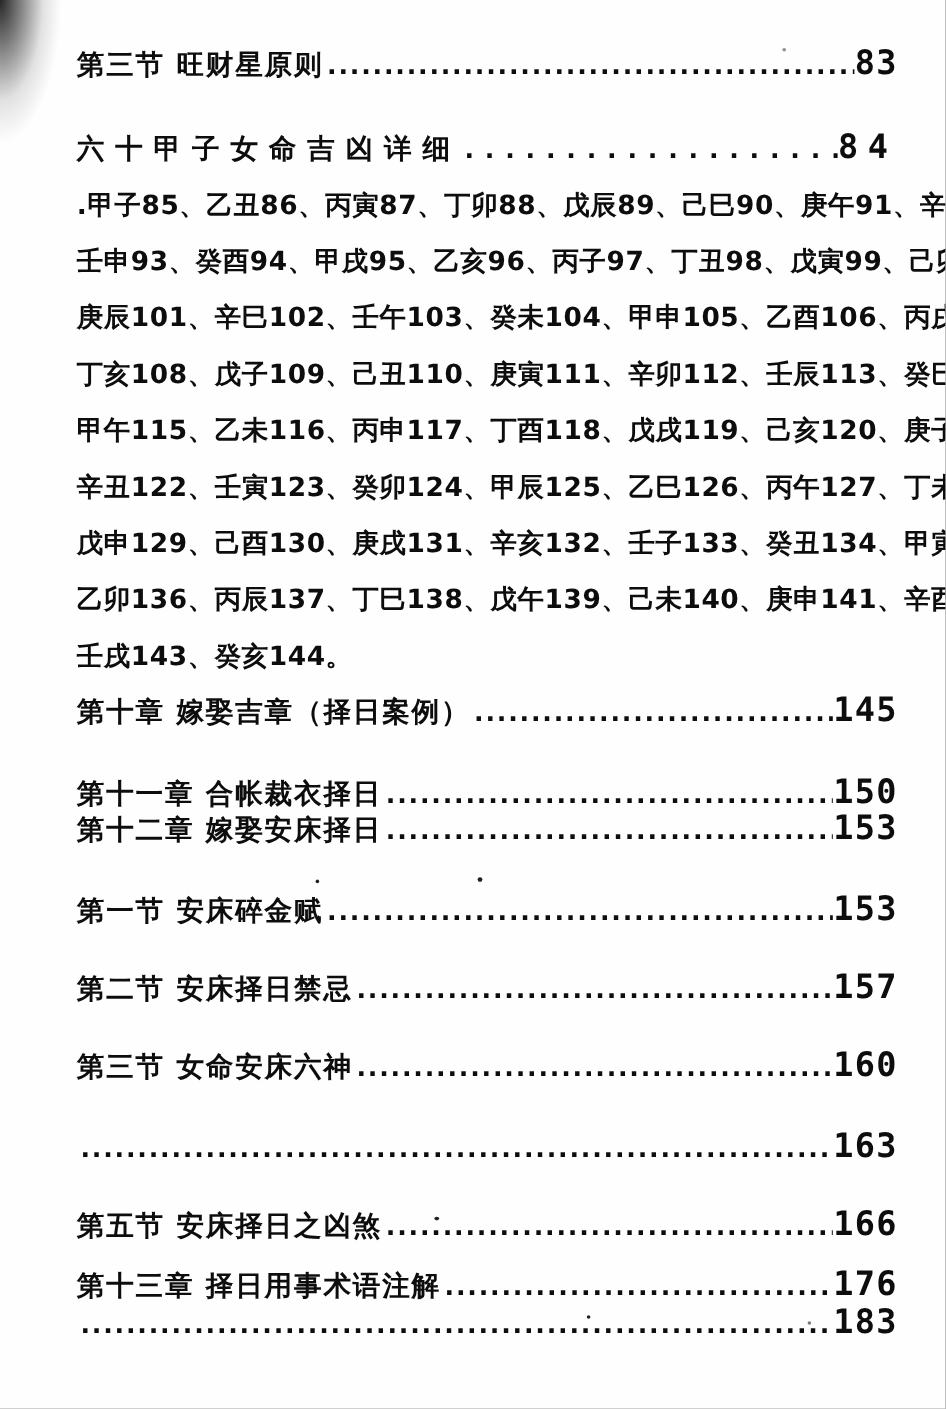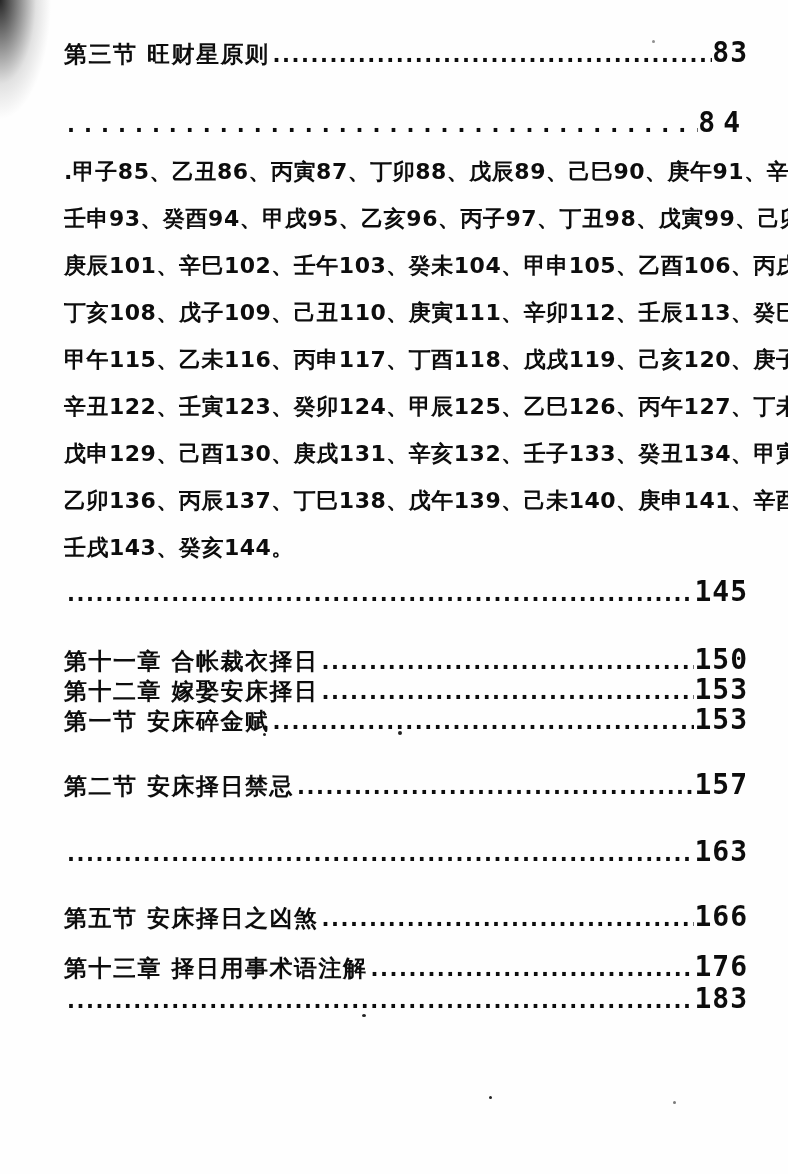--- a/index.html
+++ b/index.html
@@ -88,65 +88,72 @@
 
   <div class="content">
 
     <div class="toc-row" style="margin-top:38px">
       <span class="toc-title">第三节 旺财星原则</span>
       <span class="dots"></span>
       <span class="toc-page">83</span>
     </div>
 
     <div class="toc-row row-wide" style="margin-top:40px">
+      <span class="toc-title">六十甲子女命吉凶详细</span>
       <span class="dots"></span>
       <span class="toc-page">84</span>
     </div>
 
     <div style="margin-top:10px">
       <div class="jiazi-line">.甲子85、乙丑86、丙寅87、丁卯88、戊辰89、己巳90、庚午91、辛未92、</div>
       <div class="jiazi-line">壬申93、癸酉94、甲戌95、乙亥96、丙子97、丁丑98、戊寅99、己卯100、</div>
       <div class="jiazi-line">庚辰101、辛巳102、壬午103、癸未104、甲申105、乙酉106、丙戌107、</div>
       <div class="jiazi-line">丁亥108、戊子109、己丑110、庚寅111、辛卯112、壬辰113、癸巳114、</div>
       <div class="jiazi-line">甲午115、乙未116、丙申117、丁酉118、戊戌119、己亥120、庚子121、</div>
       <div class="jiazi-line">辛丑122、壬寅123、癸卯124、甲辰125、乙巳126、丙午127、丁未128、</div>
       <div class="jiazi-line">戊申129、己酉130、庚戌131、辛亥132、壬子133、癸丑134、甲寅135、</div>
       <div class="jiazi-line">乙卯136、丙辰137、丁巳138、戊午139、己未140、庚申141、辛酉142、</div>
       <div class="jiazi-line last">壬戌143、癸亥144。</div>
     </div>
 
     <div class="toc-row" style="margin-top:6px">
+      <span class="toc-title">第十章 嫁娶吉章（择日案例）</span>
       <span class="dots"></span>
       <span class="toc-page">145</span>
     </div>
 
     <div class="toc-row" style="margin-top:38px">
       <span class="toc-title">第十一章 合帐裁衣择日</span>
       <span class="dots"></span>
       <span class="toc-page">150</span>
     </div>
 
     <div class="toc-row" style="">
       <span class="toc-title">第十二章 嫁娶安床择日</span>
       <span class="dots"></span>
       <span class="toc-page">153</span>
     </div>
 
-    <div class="toc-row" style="">
+    <div class="toc-row" style="margin-top:38px">
       <span class="toc-title">第一节 安床碎金赋</span>
       <span class="dots"></span>
       <span class="toc-page">153</span>
     </div>
 
     <div class="toc-row" style="margin-top:35px">
       <span class="toc-title">第二节 安床择日禁忌</span>
       <span class="dots"></span>
       <span class="toc-page">157</span>
     </div>
 
+    <div class="toc-row" style="margin-top:35px">
+      <span class="toc-title">第三节 女命安床六神</span>
+      <span class="dots"></span>
+      <span class="toc-page">160</span>
+    </div>
 
     <div class="toc-row" style="margin-top:37px">
       <span class="dots"></span>
       <span class="toc-page">163</span>
     </div>
 
     <div class="toc-row" style="margin-top:35px">
       <span class="toc-title">第五节 安床择日之凶煞</span>
       <span class="dots"></span>
       <span class="toc-page">166</span>

